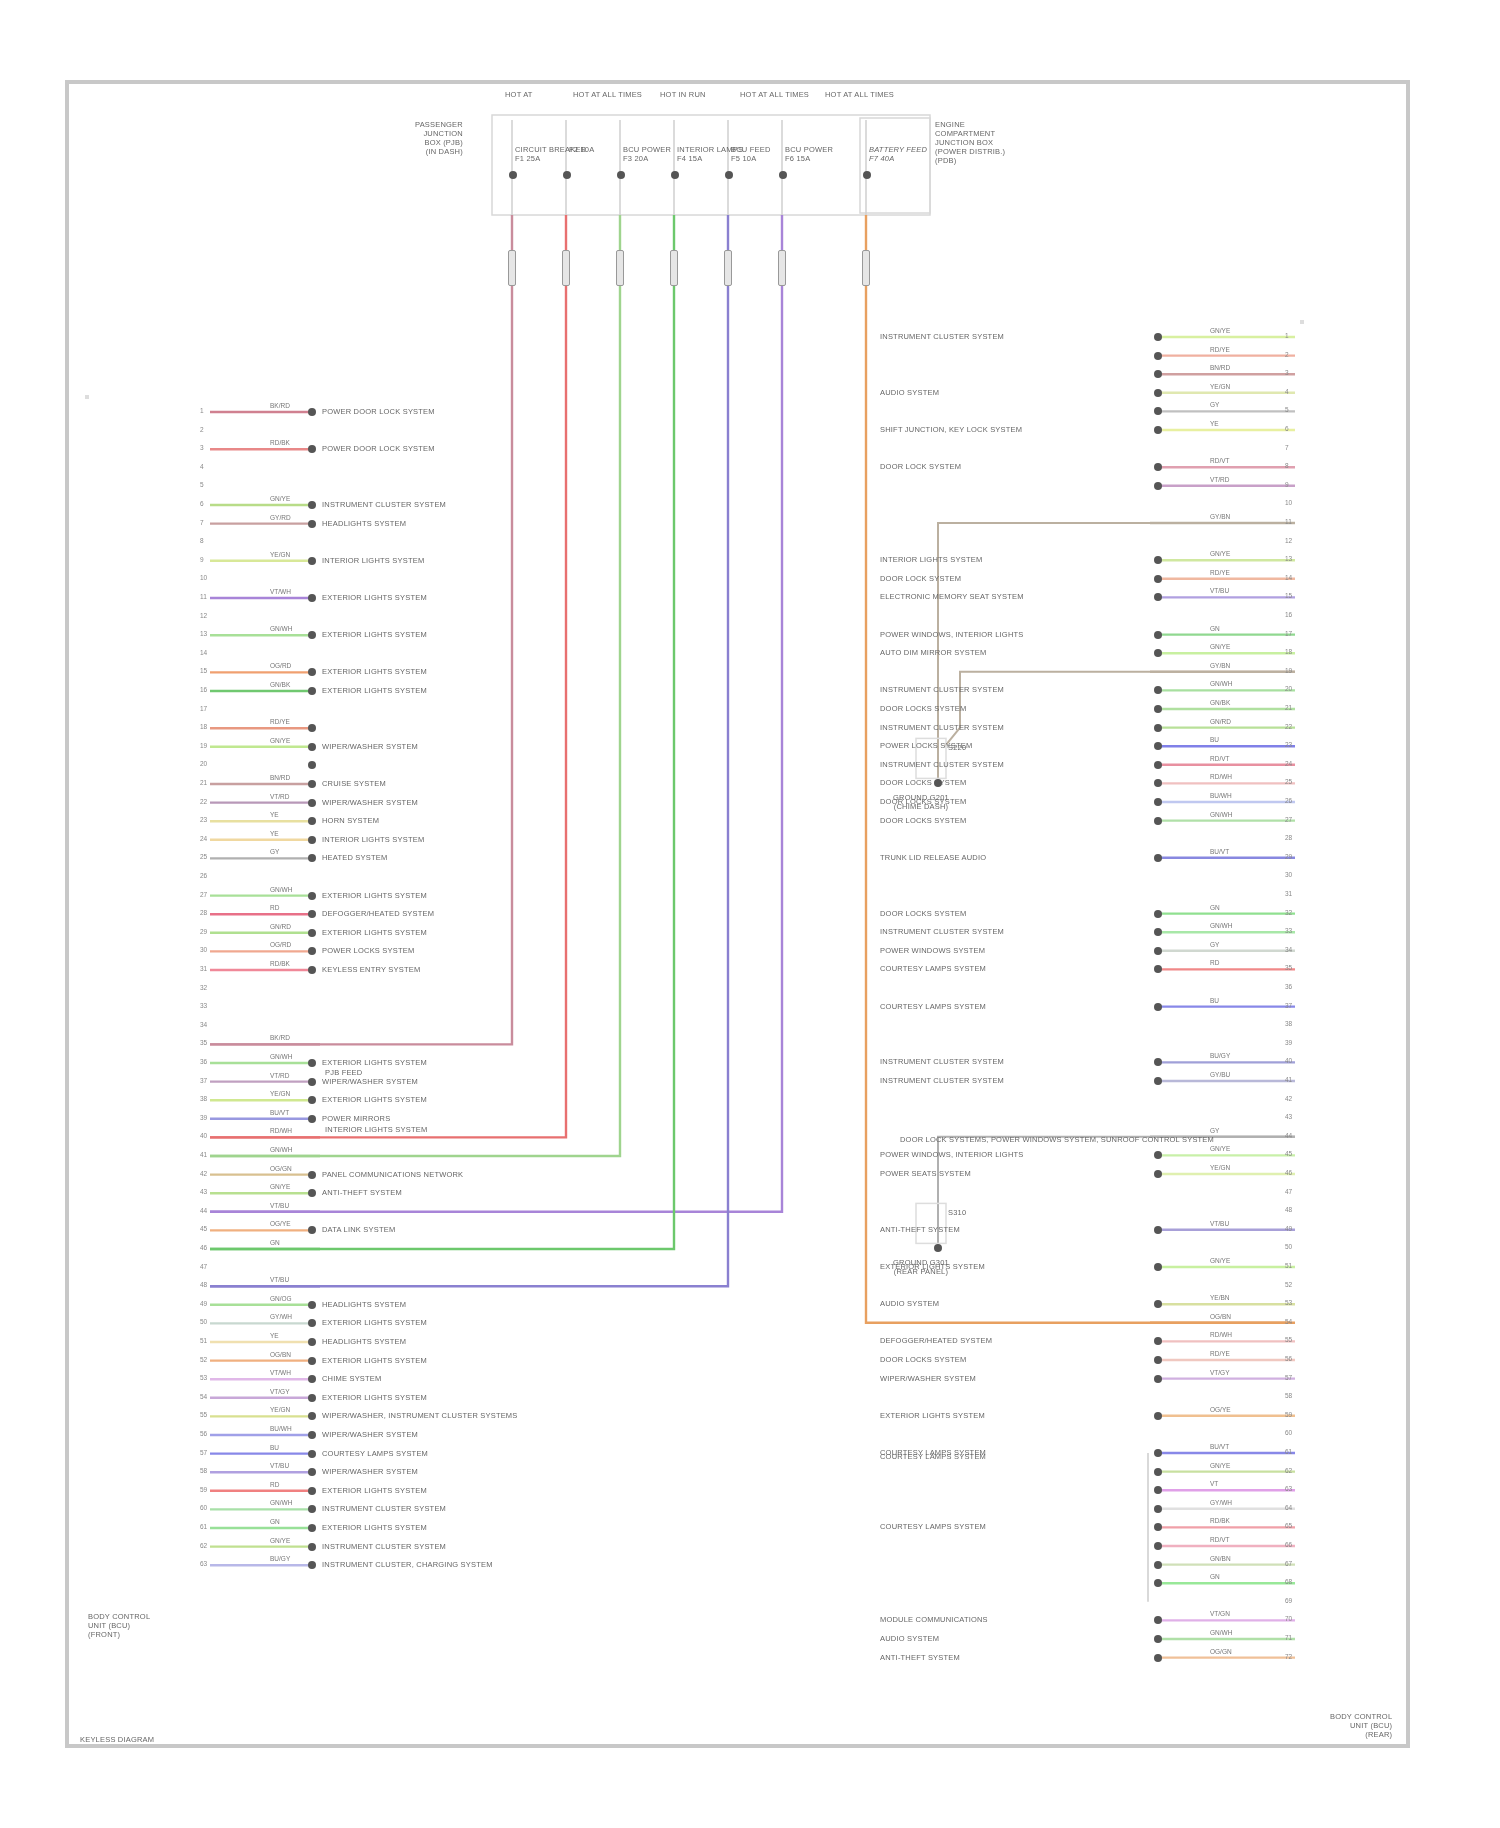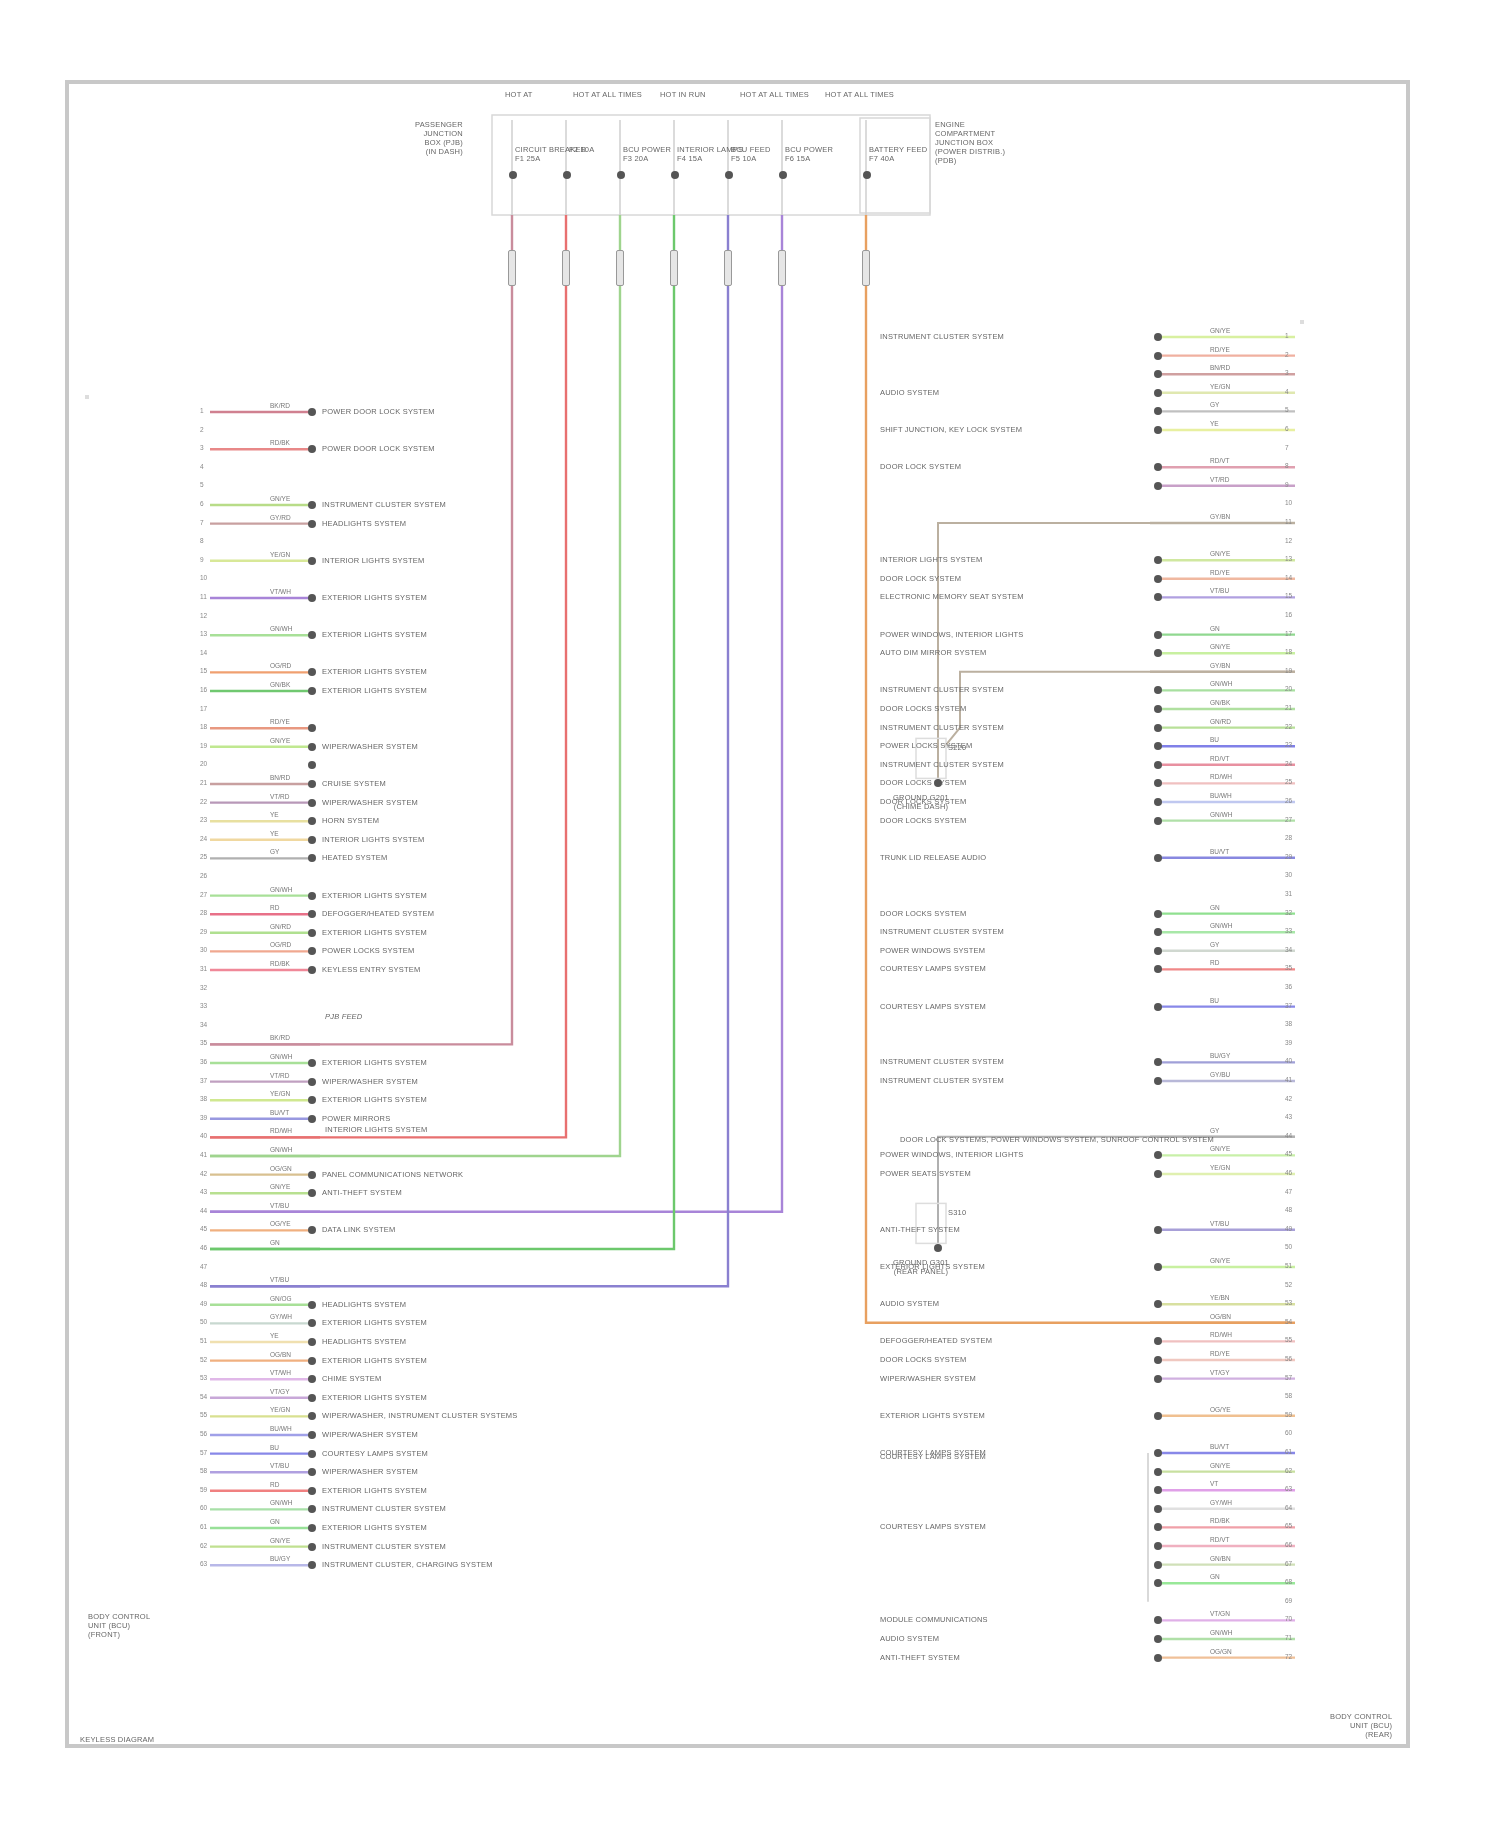--- a/index.html
+++ b/index.html
@@ -176,21 +176,21 @@
     <div class="dot" style="left: 675px; top: 175px;"></div>
     <div class="fuse" style="left: 670px; top: 250px;"></div>
     <div class="lbl" style="left: 731px; top: 145px; white-space: pre;">BCU FEED
 F5 10A</div>
     <div class="dot" style="left: 729px; top: 175px;"></div>
     <div class="fuse" style="left: 724px; top: 250px;"></div>
     <div class="lbl" style="left: 785px; top: 145px; white-space: pre;">BCU POWER
 F6 15A</div>
     <div class="dot" style="left: 783px; top: 175px;"></div>
     <div class="fuse" style="left: 778px; top: 250px;"></div>
-    <div class="lbl" style="left: 869px; top: 145px; white-space: pre;">BATTERY FEED
+    <div class="lbl" style="left: 869px; top: 145px; white-space: pre; font-style: italic;">BATTERY FEED
 F7 40A</div>
     <div class="dot" style="left: 867px; top: 175px;"></div>
     <div class="fuse" style="left: 862px; top: 250px;"></div>
     <div class="module" style="left: 85px; top: 395px;"></div>
     <div class="lbl" style="left: 88px; top: 1612px; white-space: pre;">BODY CONTROL
 UNIT (BCU)
 (FRONT)</div>
     <div class="module" style="left: 1300px; top: 320px;"></div>
     <div class="lbl r" style="left: 1330px; top: 1712px; white-space: pre;">BODY CONTROL
 UNIT (BCU)
@@ -290,21 +290,21 @@
     <div class="lbl" style="left: 322px; top: 946.4px;">POWER LOCKS SYSTEM</div>
     <div class="pinno" style="left: 200px; top: 965px;">31</div>
     <div class="wcode" style="left: 270px; top: 960px;">RD/BK</div>
     <div class="dot" style="left: 312px; top: 970px;"></div>
     <div class="lbl" style="left: 322px; top: 965px;">KEYLESS ENTRY SYSTEM</div>
     <div class="pinno" style="left: 200px; top: 983.6px;">32</div>
     <div class="pinno" style="left: 200px; top: 1002.2px;">33</div>
     <div class="pinno" style="left: 200px; top: 1020.8px;">34</div>
     <div class="pinno" style="left: 200px; top: 1039.4px;">35</div>
     <div class="wcode" style="left: 270px; top: 1034.4px;">BK/RD</div>
-    <div class="lbl" style="left: 325px; top: 1012px; font-style: italic;">PJB FEED</div>
+    <div class="lbl" style="left: 325px; top: 1068px;">PJB FEED</div>
     <div class="pinno" style="left: 200px; top: 1058px;">36</div>
     <div class="wcode" style="left: 270px; top: 1053px;">GN/WH</div>
     <div class="dot" style="left: 312px; top: 1063px;"></div>
     <div class="lbl" style="left: 322px; top: 1058px;">EXTERIOR LIGHTS SYSTEM</div>
     <div class="pinno" style="left: 200px; top: 1076.6px;">37</div>
     <div class="wcode" style="left: 270px; top: 1071.6px;">VT/RD</div>
     <div class="dot" style="left: 312px; top: 1081.6px;"></div>
     <div class="lbl" style="left: 322px; top: 1076.6px;">WIPER/WASHER SYSTEM</div>
     <div class="pinno" style="left: 200px; top: 1095.2px;">38</div>
     <div class="wcode" style="left: 270px; top: 1090.2px;">YE/GN</div>

